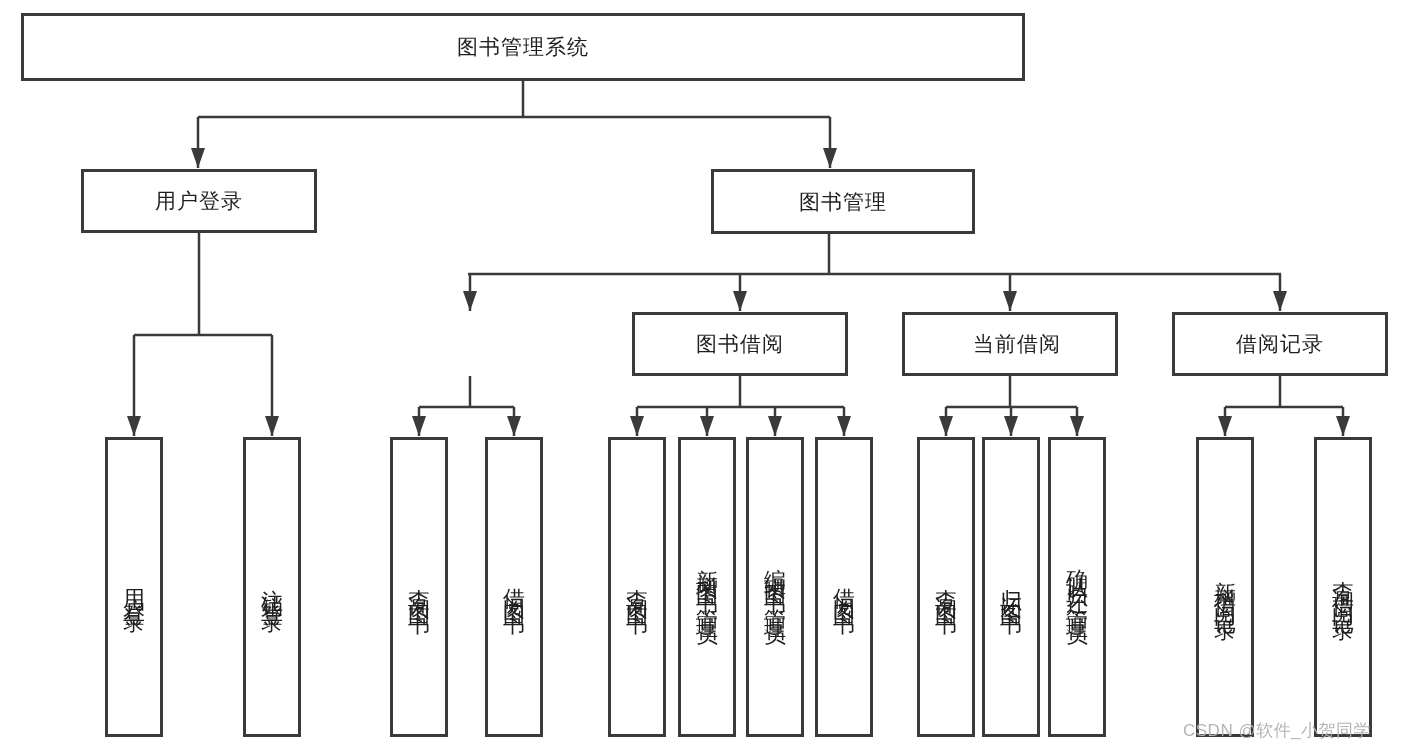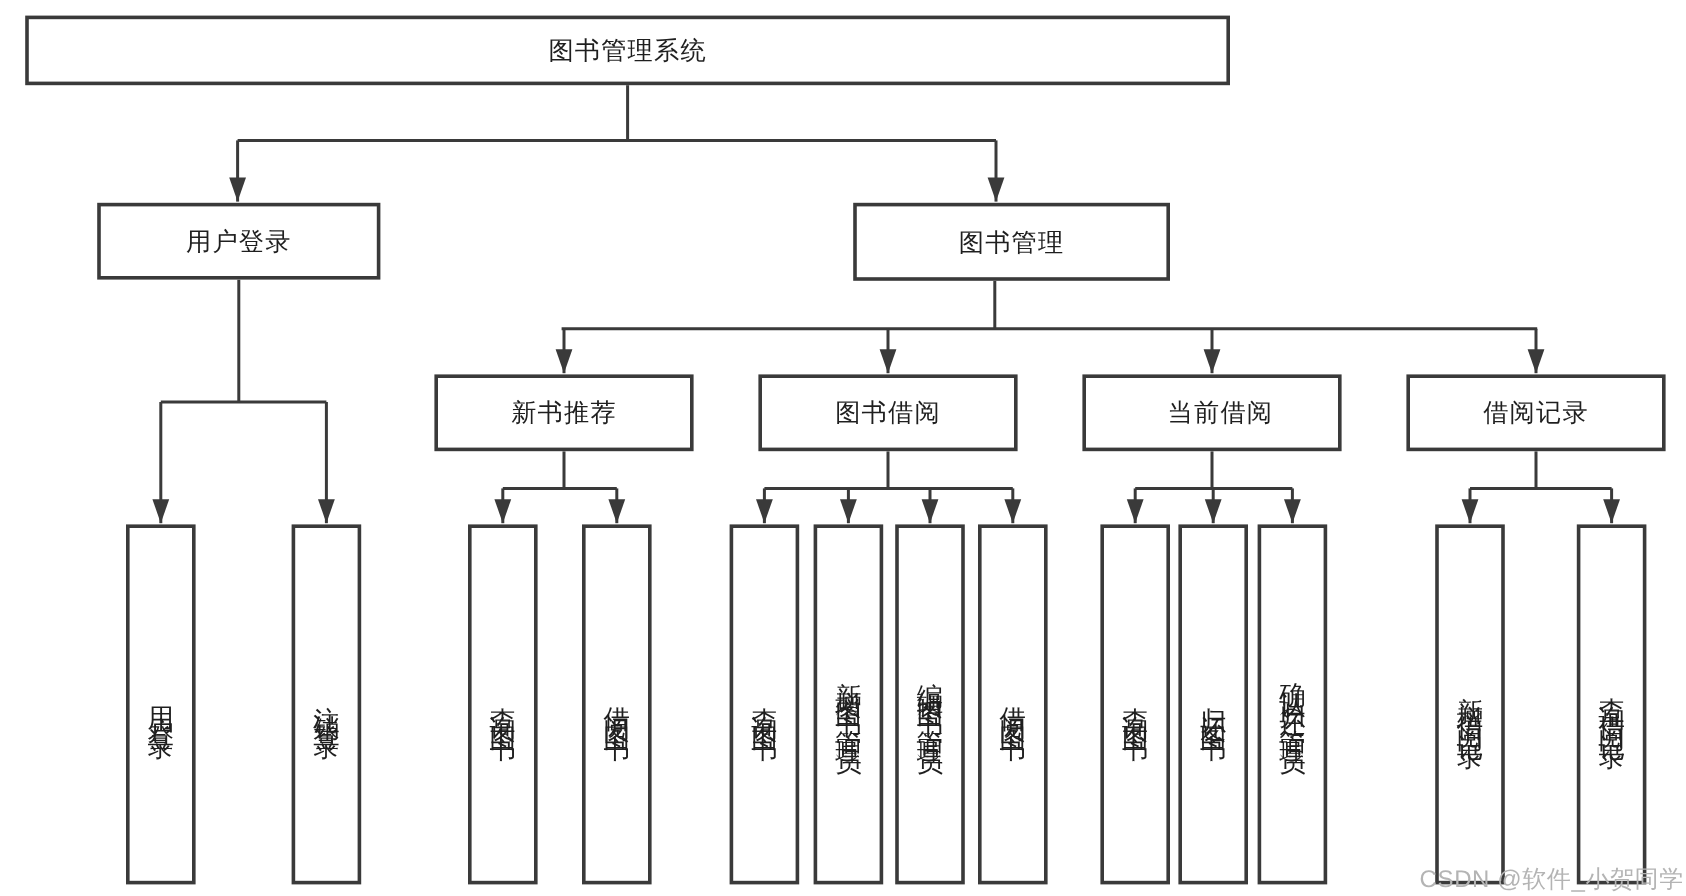--- a/index.html
+++ b/index.html
@@ -24,39 +24,39 @@
     letter-spacing:1px;
     white-space:nowrap;
   }
   .box.v .lbl{
     writing-mode:vertical-rl;
     text-orientation:mixed;
     font-size:22px;
     letter-spacing:8px;
     line-height:1;
   }
-  .root{left:21px;top:13px;width:1004px;height:58px;text-align:right;}
+  .root{left:21px;top:13px;width:1004px;height:68px;text-align:right;}
   .n-user-login{left:81px;top:169px;width:236px;height:64px;}
   .n-book-mgmt{left:711px;top:169px;width:264px;height:65px;}
   .lvl3{top:312px;width:216px;height:64px;}
   .n-new-book{left:362px;}
   .n-book-borrow{left:632px;}
   .n-cur-borrow{left:902px;padding-left:14px;}
   .n-borrow-rec{left:1172px;}
   .leaf{top:437px;width:58px;height:300px;}
   .lf-1{left:105px;}  .lf-2{left:243px;}
   .lf-3{left:390px;}  .lf-4{left:485px;}
   .lf-5{left:608px;}  .lf-6{left:678px;}
   .lf-7{left:746px;}  .lf-8{left:815px;}
   .lf-9{left:917px;}  .lf-10{left:982px;}
   .lf-11{left:1048px;}
   .lf-12{left:1196px;} .lf-13{left:1314px;}
   .watermark{
     position:absolute;left:1183px;top:719px;
-    font-size:20px;color:#b4b4b4;
+    font-size:17px;color:#b4b4b4;
     letter-spacing:0.5px;white-space:nowrap;
   }
 </style>
 </head>
 <body>
 
 <div class="canvas">
 
   <svg class="connectors" viewBox="0 0 1405 747" xmlns="http://www.w3.org/2000/svg">
     <defs>
@@ -105,23 +105,20 @@
     <span class="lbl">图书管理系统</span>
   </div>
 
   <div class="box h n-user-login">
     <span class="lbl">用户登录</span>
   </div>
   <div class="box h n-book-mgmt">
     <span class="lbl">图书管理</span>
   </div>
 
-  <div class="box h lvl3 n-new-book">
-    <span class="lbl">新书推荐</span>
-  </div>
   <div class="box h lvl3 n-book-borrow">
     <span class="lbl">图书借阅</span>
   </div>
   <div class="box h lvl3 n-cur-borrow">
     <span class="lbl">当前借阅</span>
   </div>
   <div class="box h lvl3 n-borrow-rec">
     <span class="lbl">借阅记录</span>
   </div>
 

